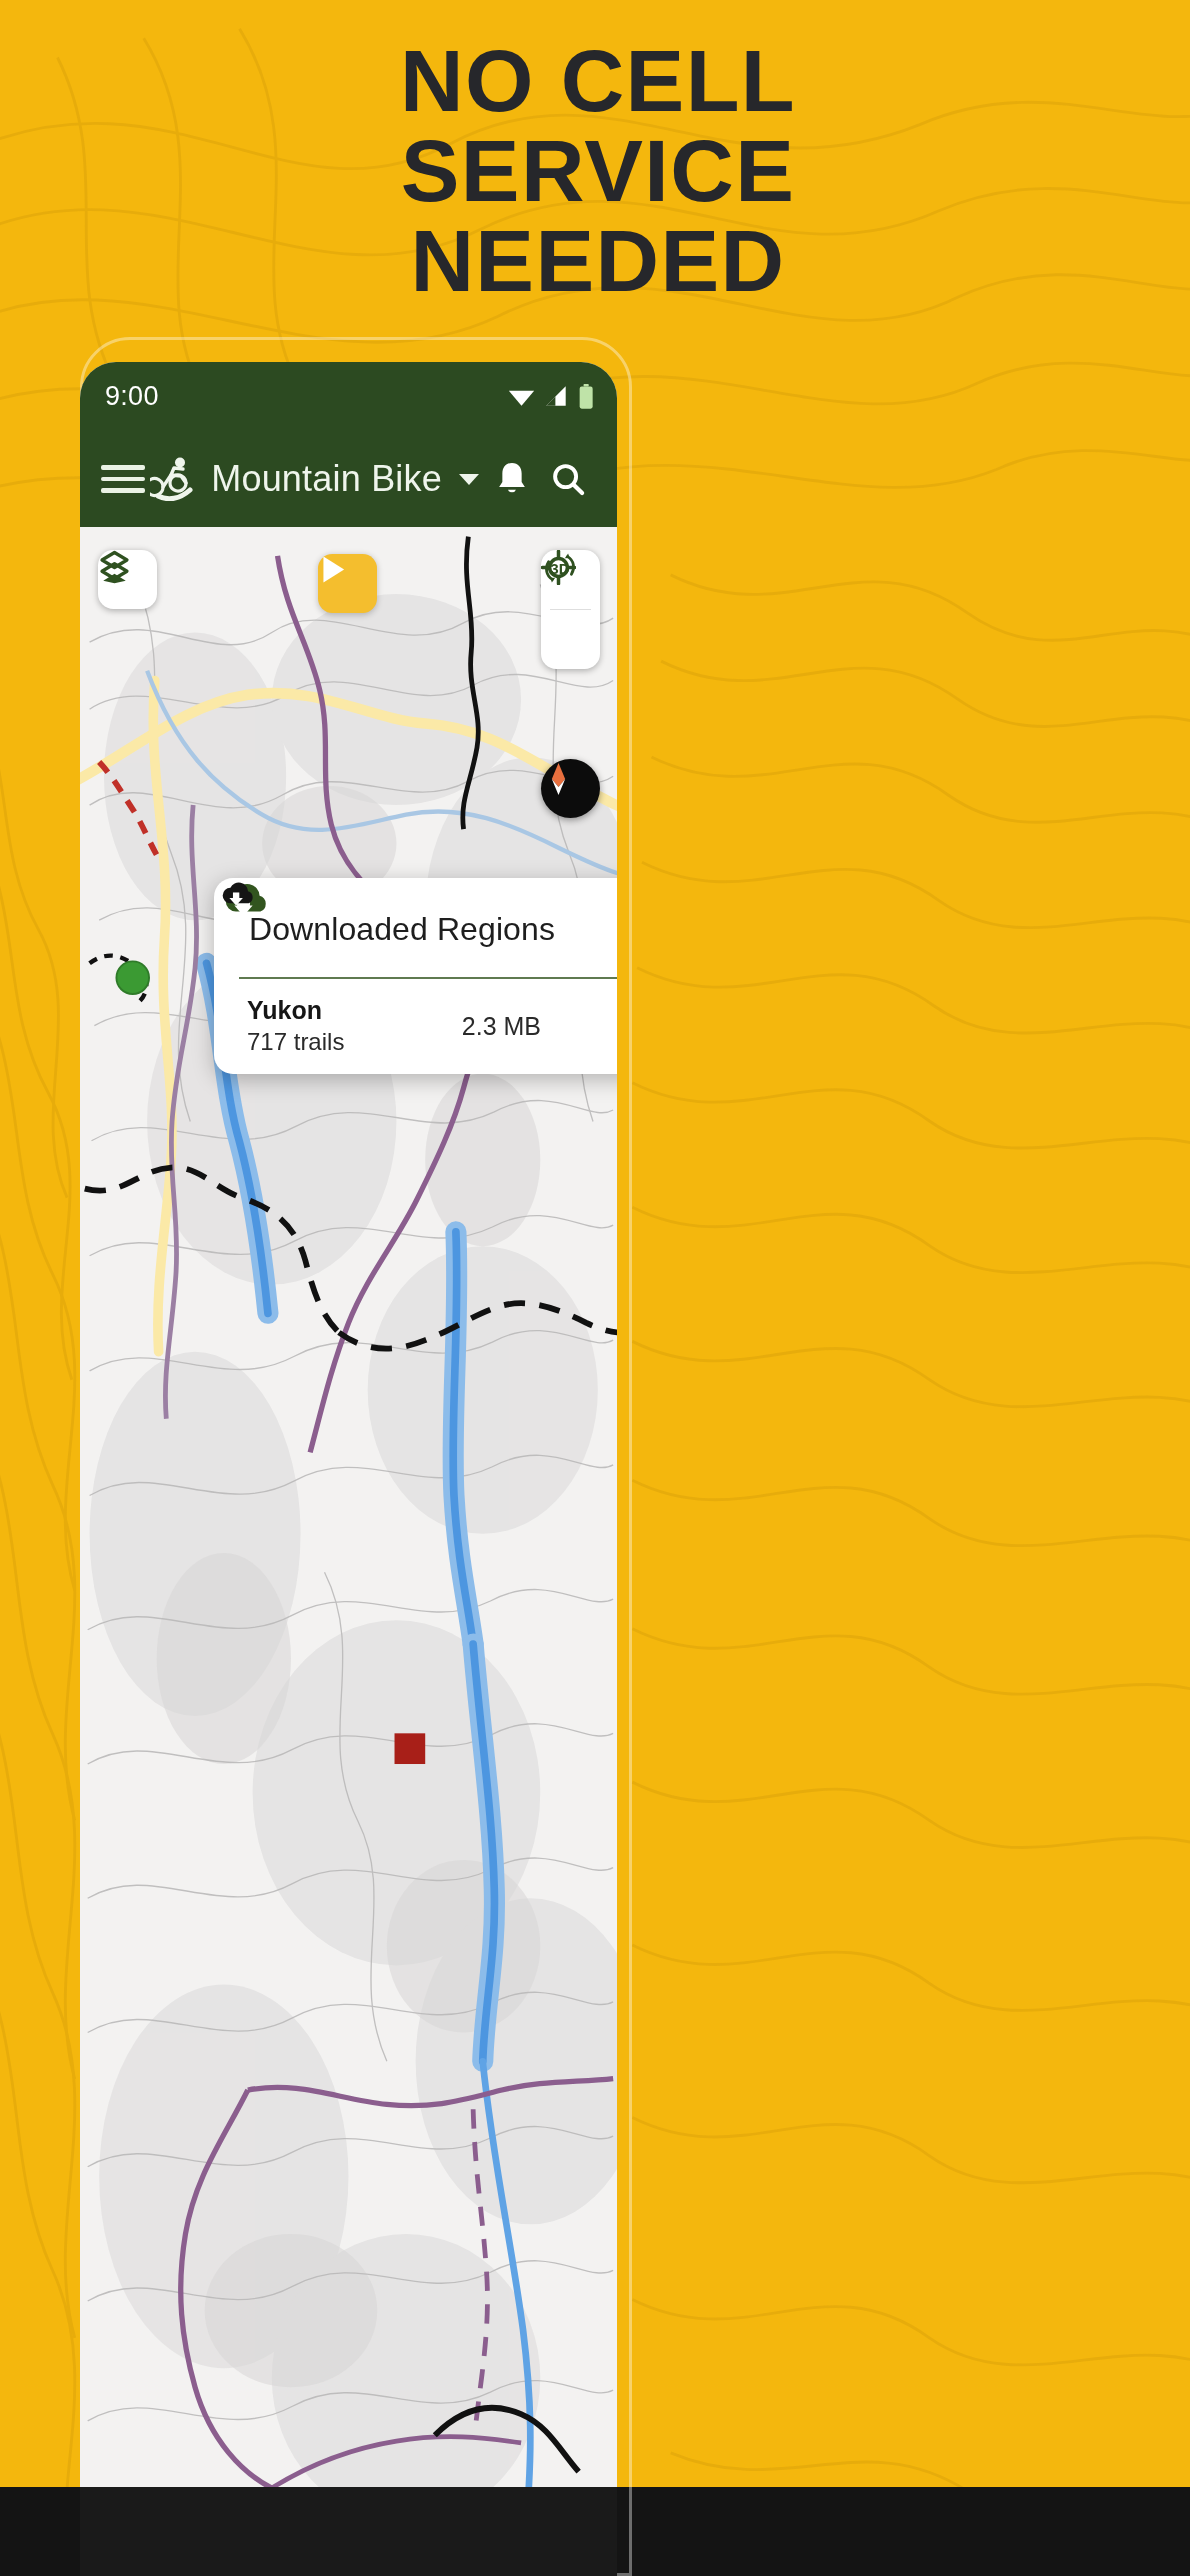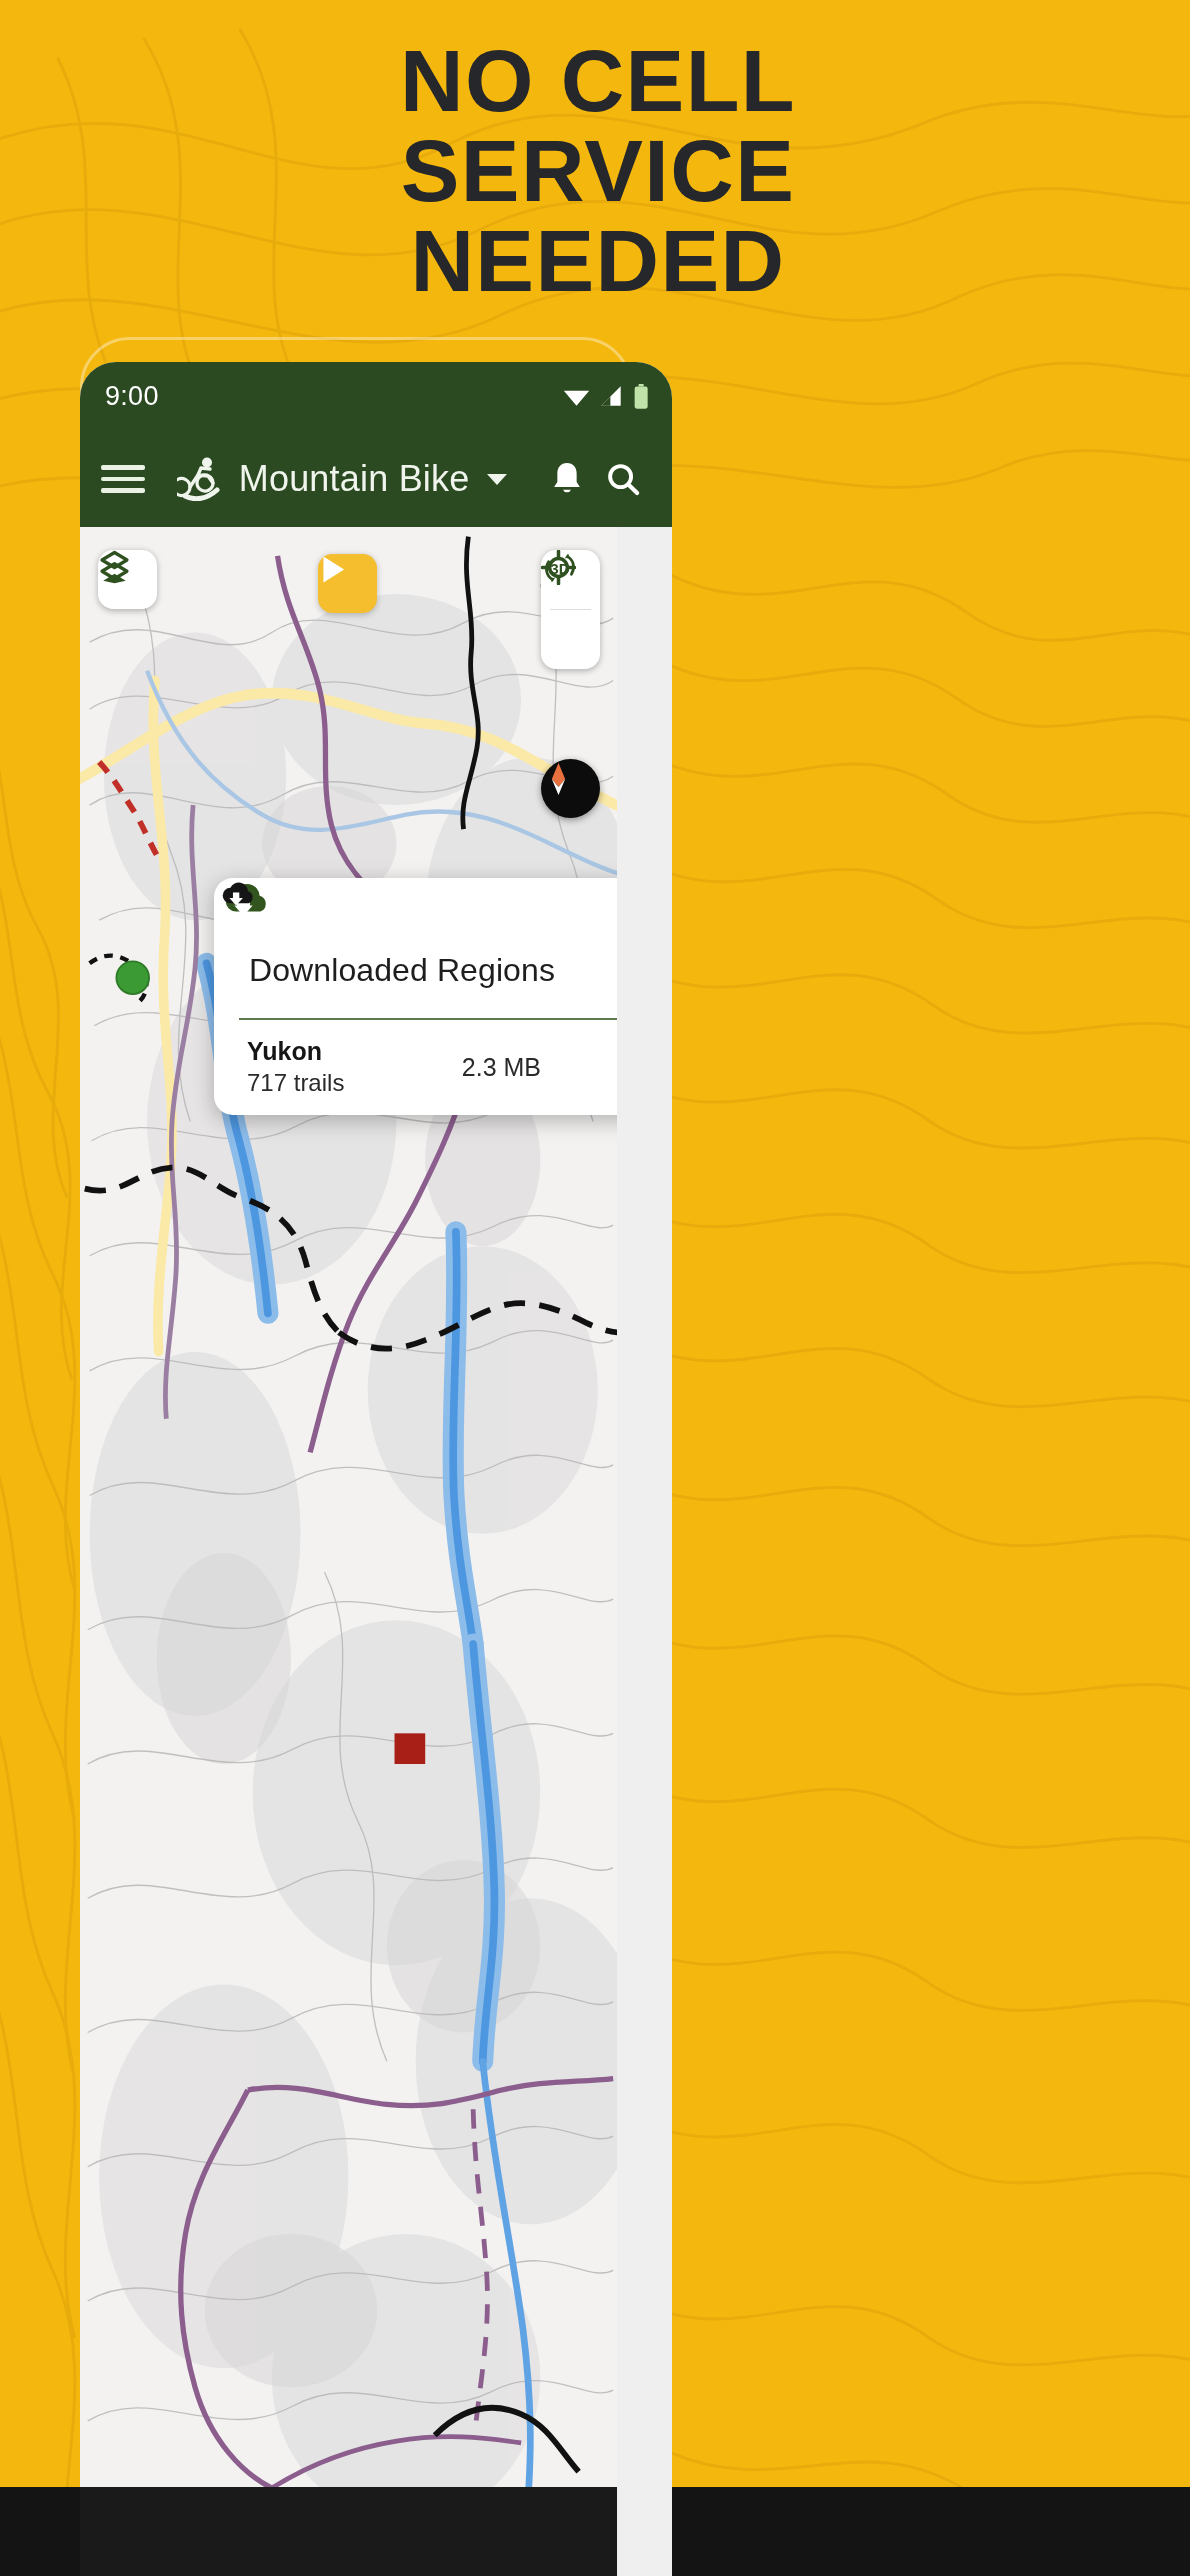--- a/index.html
+++ b/index.html
@@ -56,21 +56,21 @@
     border: 3.8px solid rgba(255,255,255,.38);
     border-top-left-radius: 50px;
     border-top-right-radius: 50px;
     z-index: 4;
   }
 
   #phone-screen {
     position: absolute;
     left: 80px;
     top: 362px;
-    width: 592px;
+    width: 537px;
     height: 2214px;
     border-top-left-radius: 36px;
     border-top-right-radius: 36px;
     overflow: hidden;
     background: #EFEFEF;
     z-index: 5;
   }
 
   
   #statusbar {
@@ -202,21 +202,20 @@
     display: flex;
     align-items: center;
     gap: 25px;
     padding: 33px 29px 29px 35px;
   }
   #dl-title {
     font-size: 32px;
     color: #1E1E1E;
     font-weight: normal;
     letter-spacing: 0.1px;
-    margin-top: 41px;
   }
   #dl-rule { height: 1.9px; background: #5F7A50; margin: 0 25px; }
 
   .region-row {
     display: flex;
     align-items: center;
     padding: 17px 33px 17px 33px;
     cursor: pointer;
   }
   .region-main { flex: 1; min-width: 0; }

